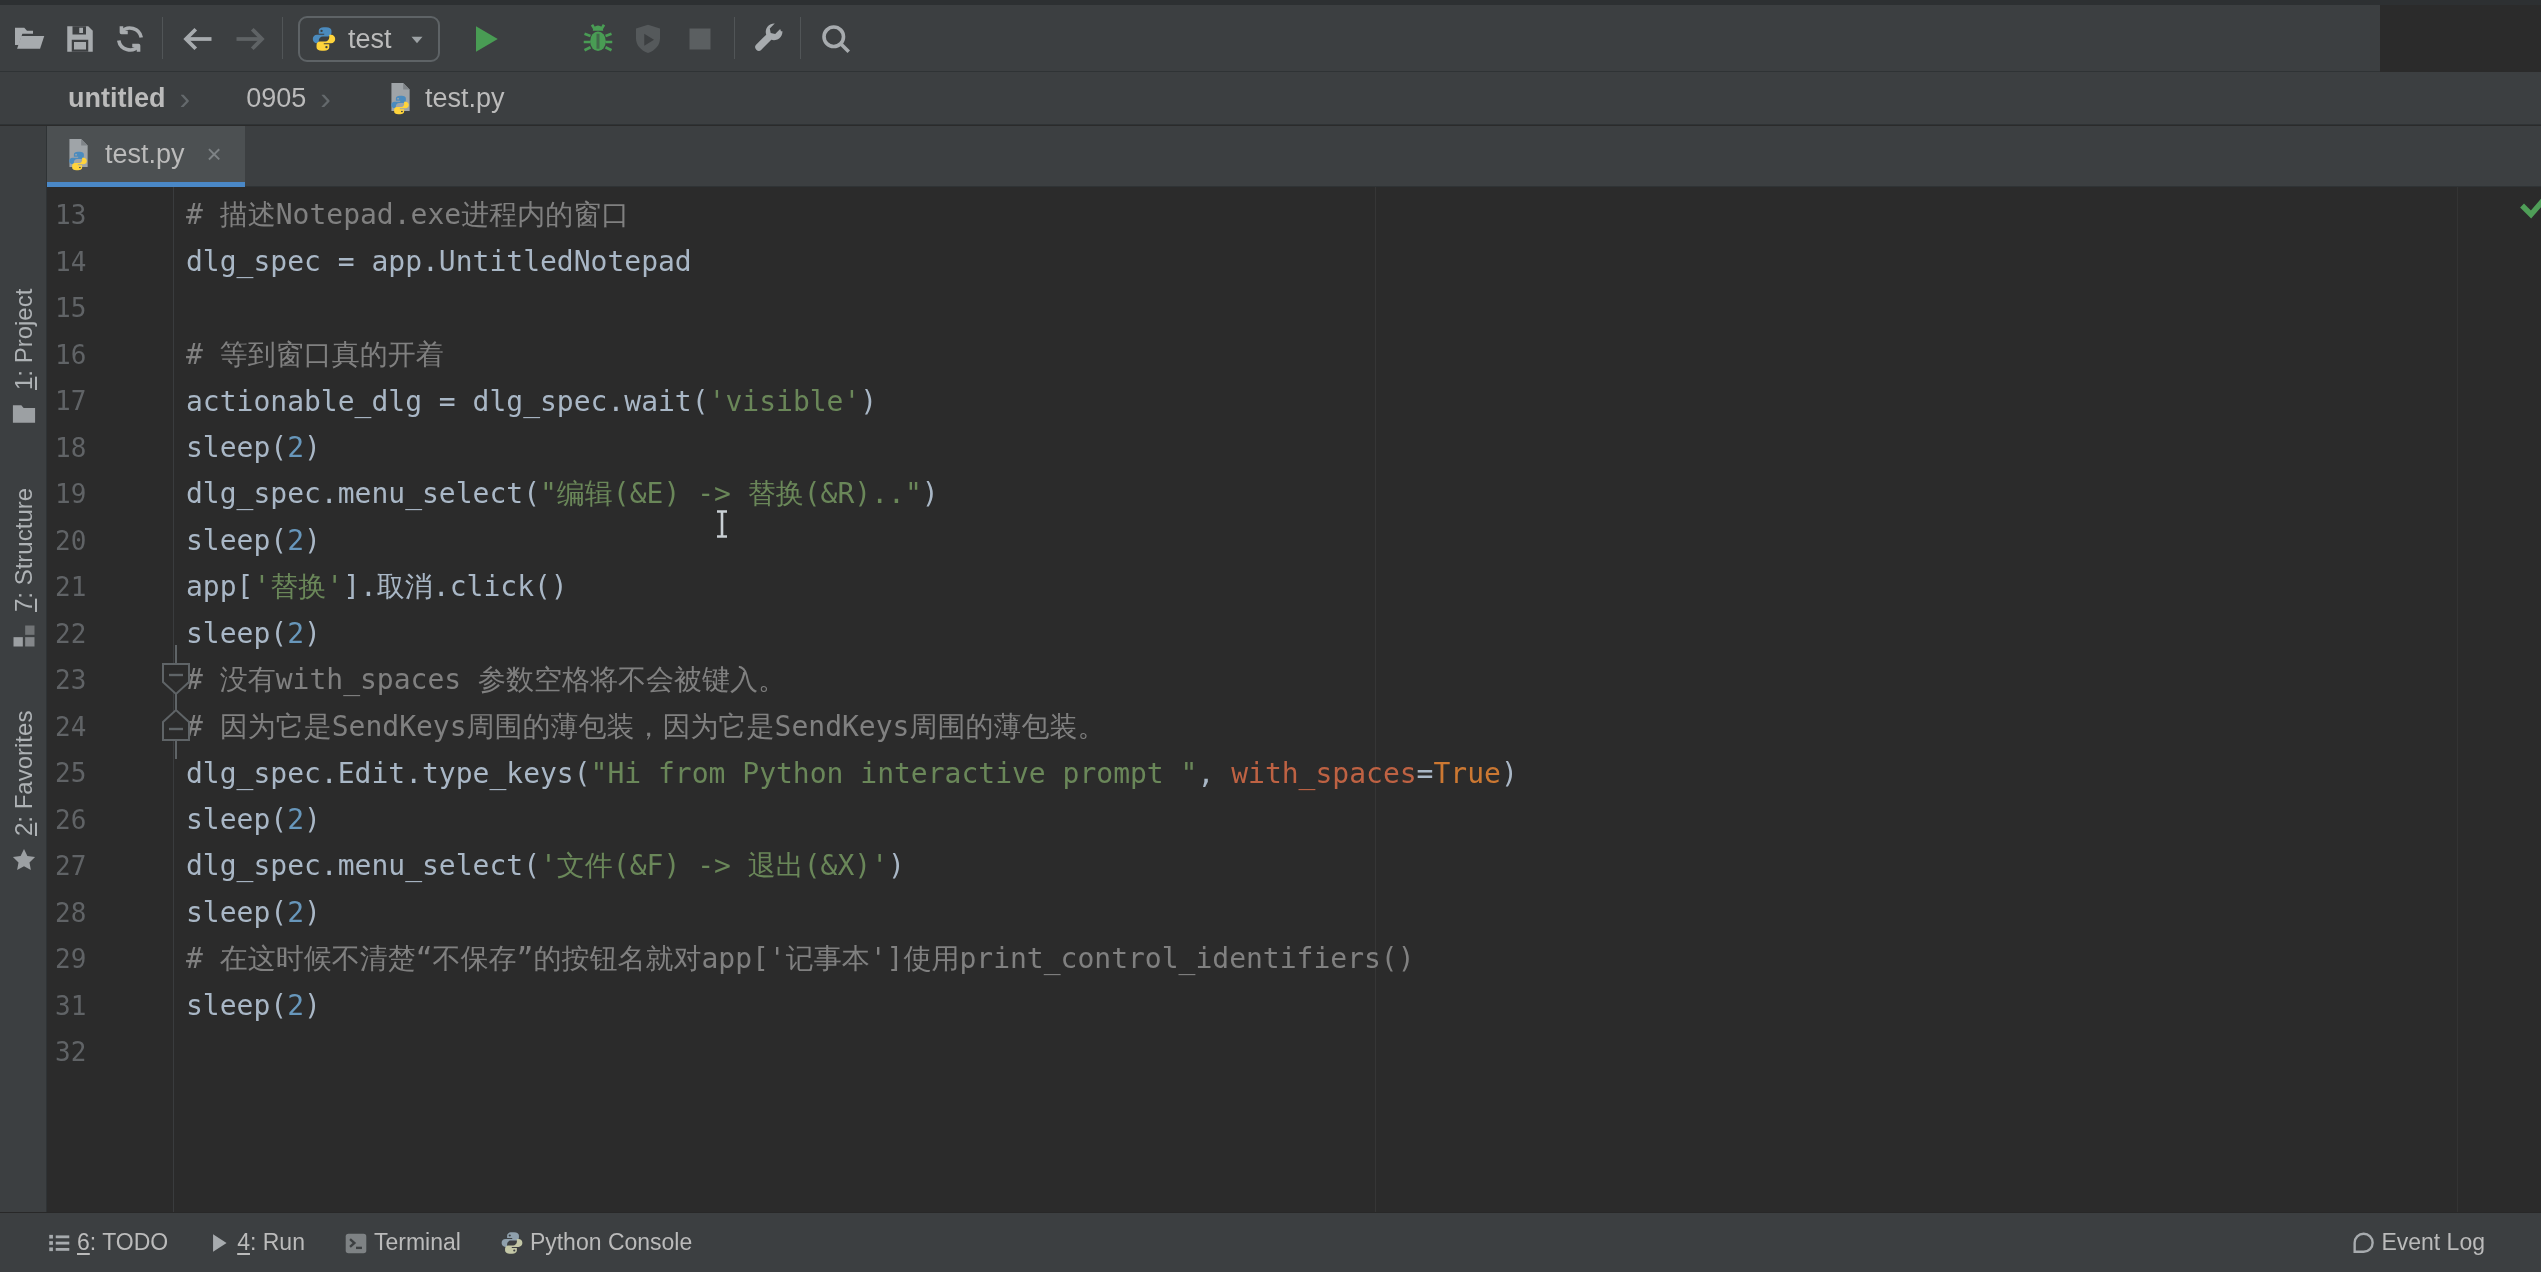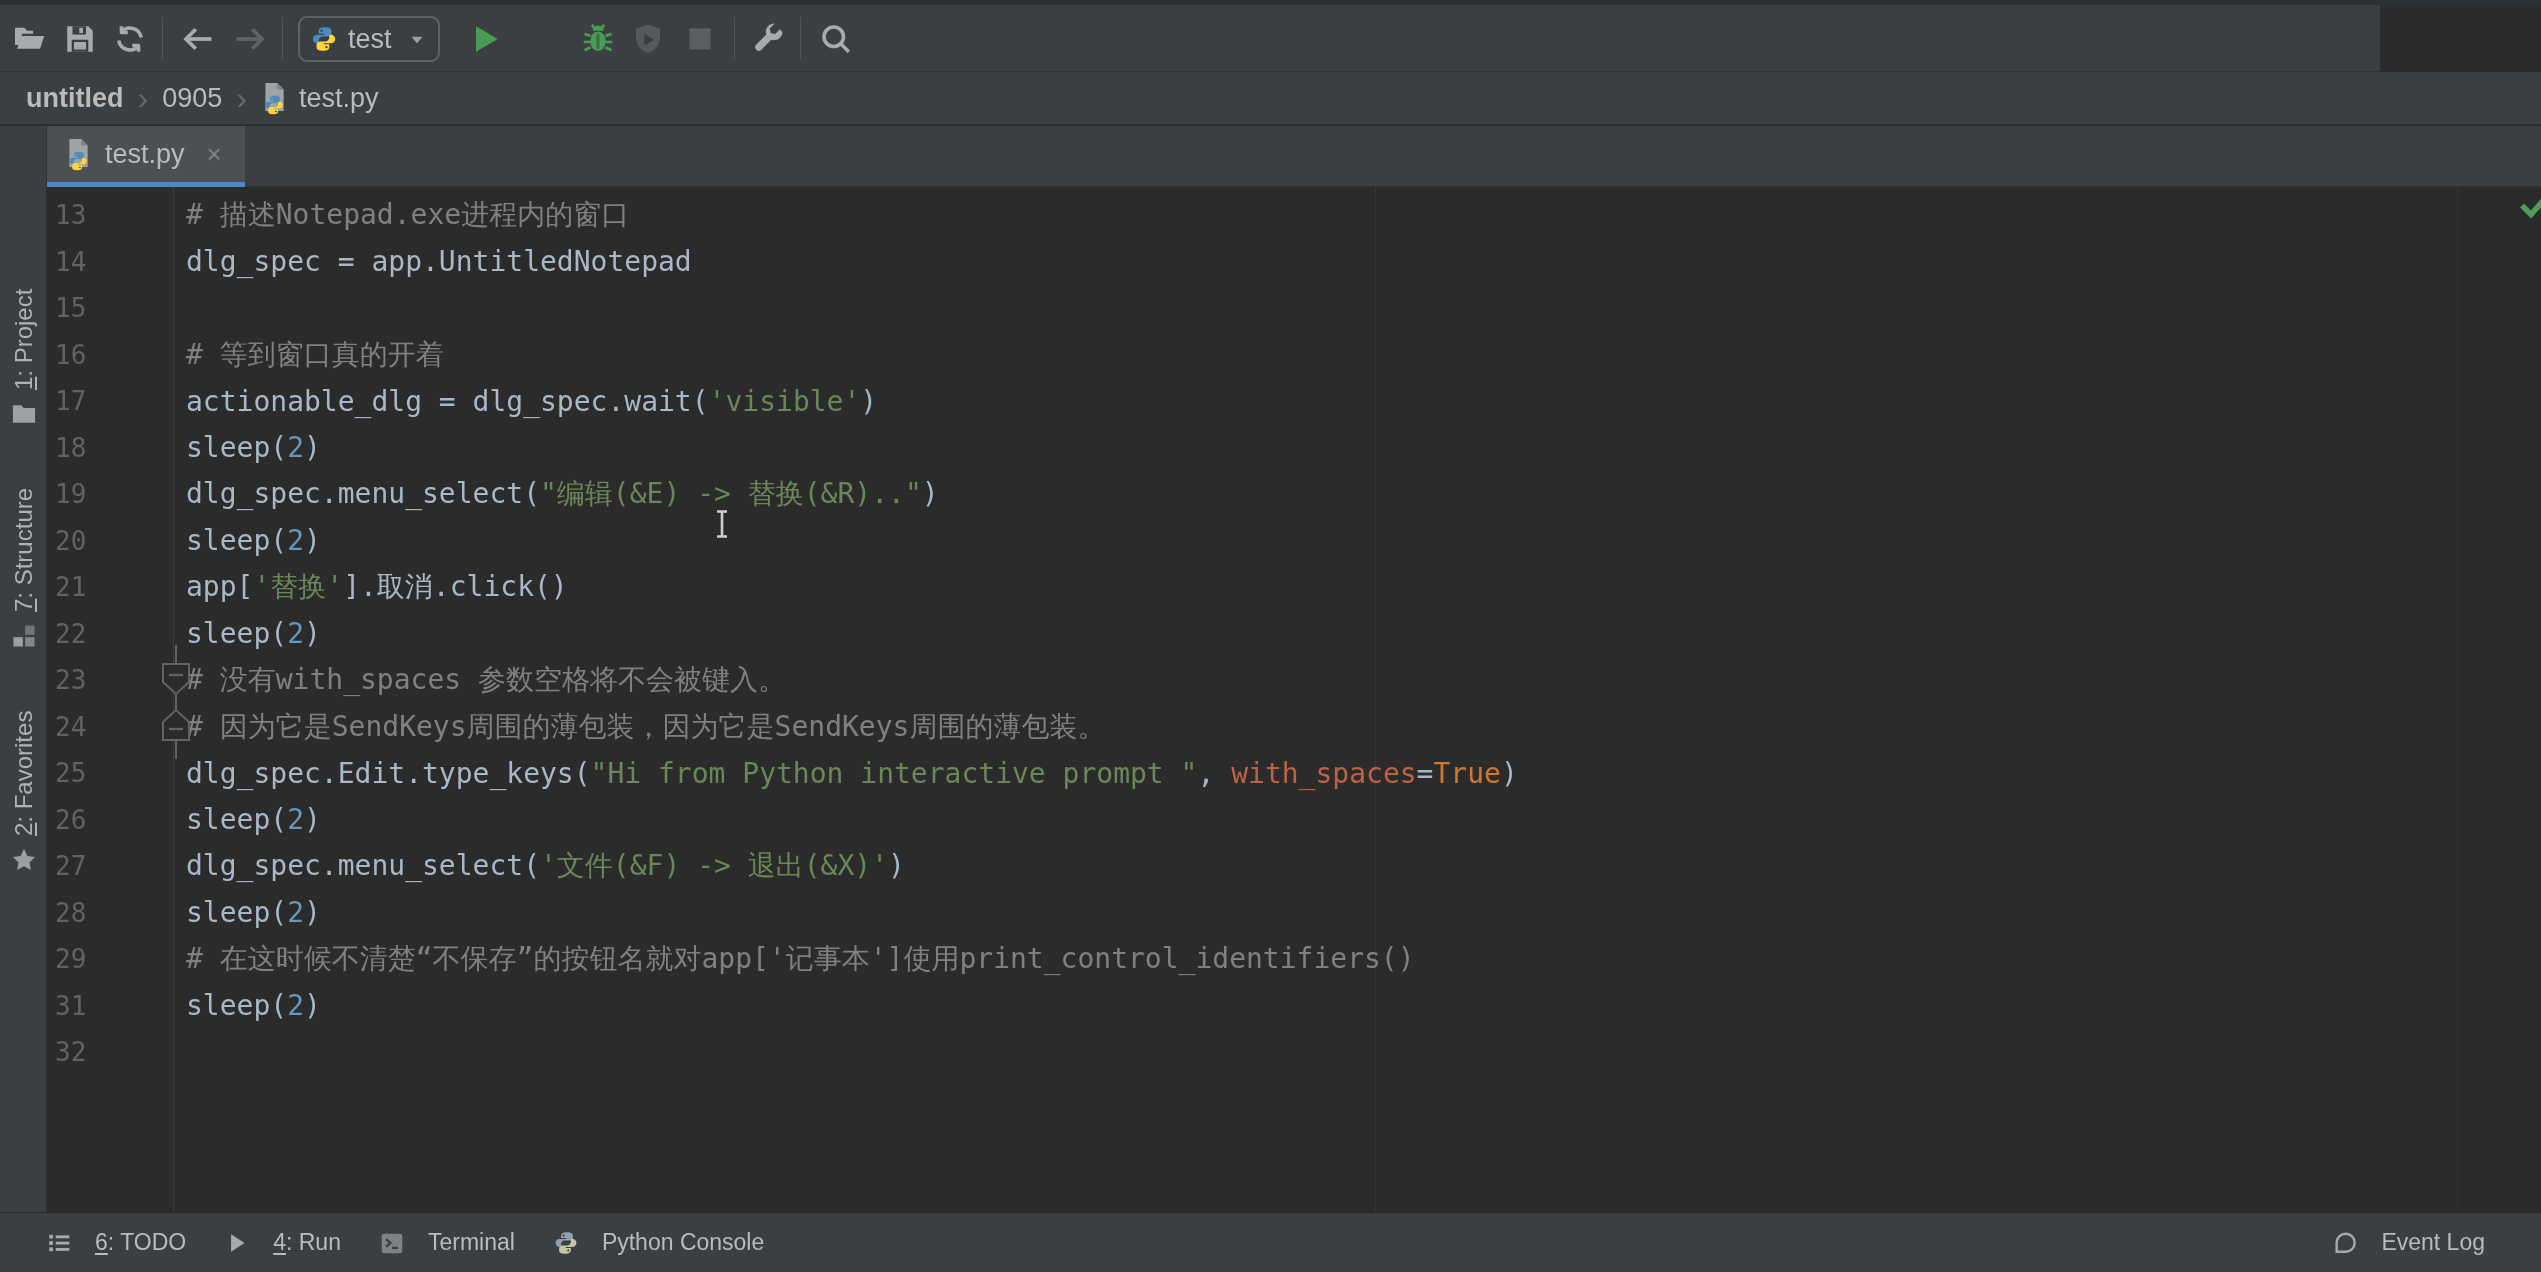--- a/index.html
+++ b/index.html
@@ -12,21 +12,21 @@
   .tbtn svg{width:36px;height:36px;display:block;}
   .tsep{position:absolute;top:12px;width:1px;height:42px;background:#515557;}
   .run-combo{position:absolute;left:298px;top:11px;width:142px;height:46px;border:2px solid #5E6366;border-radius:9px;
              display:flex;align-items:center;gap:10px;padding:0 10px;box-sizing:border-box;}
   .run-combo .lbl{color:#BBBBBB;font-size:27px;}
   
   .crumbs{position:absolute;left:0;top:72px;width:2541px;height:53px;background:#3C3F41;border-bottom:1px solid #2F3335;
           box-sizing:border-box;display:flex;align-items:center;padding-left:26px;font-size:27px;color:#BBBBBB;}
   .crumbs .sep{color:#64696C;font-size:32px;margin:0 14px;line-height:1;}
   .crumbs .bold{font-weight:bold;}
-  .crumb{display:flex;align-items:center;gap:8px;}
+  .crumb{display:flex;align-items:center;gap:8px;margin-left:42px;}
   
   .stripe{position:absolute;left:0;top:126px;width:47px;height:1086px;background:#3C3F41;border-right:1px solid #2F3335;box-sizing:border-box;}
   .stripe-item{position:absolute;left:8px;transform:rotate(-90deg);transform-origin:0 0;display:flex;align-items:center;gap:10px;
                white-space:nowrap;color:#AEB2B5;font-size:24px;height:32px;}
   .stripe-item .sico{transform:rotate(90deg);width:28px;height:28px;flex:0 0 28px;}
   .stripe-item u{text-underline-offset:3px;}
   
   .tabbar{position:absolute;left:47px;top:126px;width:2494px;height:61px;background:#3C3F41;border-bottom:1px solid #2F3335;box-sizing:border-box;}
   .tab{position:absolute;left:0;top:0;width:198px;height:61px;background:#4C5052;border-bottom:5px solid #4A88C7;
        box-sizing:border-box;display:flex;align-items:center;padding-left:18px;gap:10px;}
@@ -46,21 +46,21 @@
       font-family:"DejaVu Sans Mono",monospace;}
   .lt{padding-left:13px;}
   .fold-markers{position:absolute;left:112px;top:450px;width:40px;height:130px;}
   .insp-check{position:absolute;left:2474px;top:8px;width:26px;height:24px;}
   .ibeam{position:absolute;left:666px;top:322px;width:18px;height:30px;}
   
   .statusbar{position:absolute;left:0;top:1212px;width:2541px;height:60px;background:#3C3F41;border-top:1px solid #282828;
              box-sizing:border-box;display:flex;align-items:center;color:#BBBBBB;font-size:23px;}
   .sb-left{display:flex;align-items:center;gap:38px;padding-left:46px;}
   .sb-right{margin-left:auto;display:flex;align-items:center;gap:10px;padding-right:56px;}
-  .sb-item{display:flex;align-items:center;gap:23px;}
+  .sb-item{display:flex;align-items:center;gap:5px;}
   .sb-item .sb-ico{width:26px;height:26px;flex:0 0 26px;}
   .sb-item u{text-underline-offset:3px;}
   svg{overflow:visible;}
 </style>
 </head>
 <body>
 
 <div class="win-edge"></div>
 <div class="toolbar">
 

